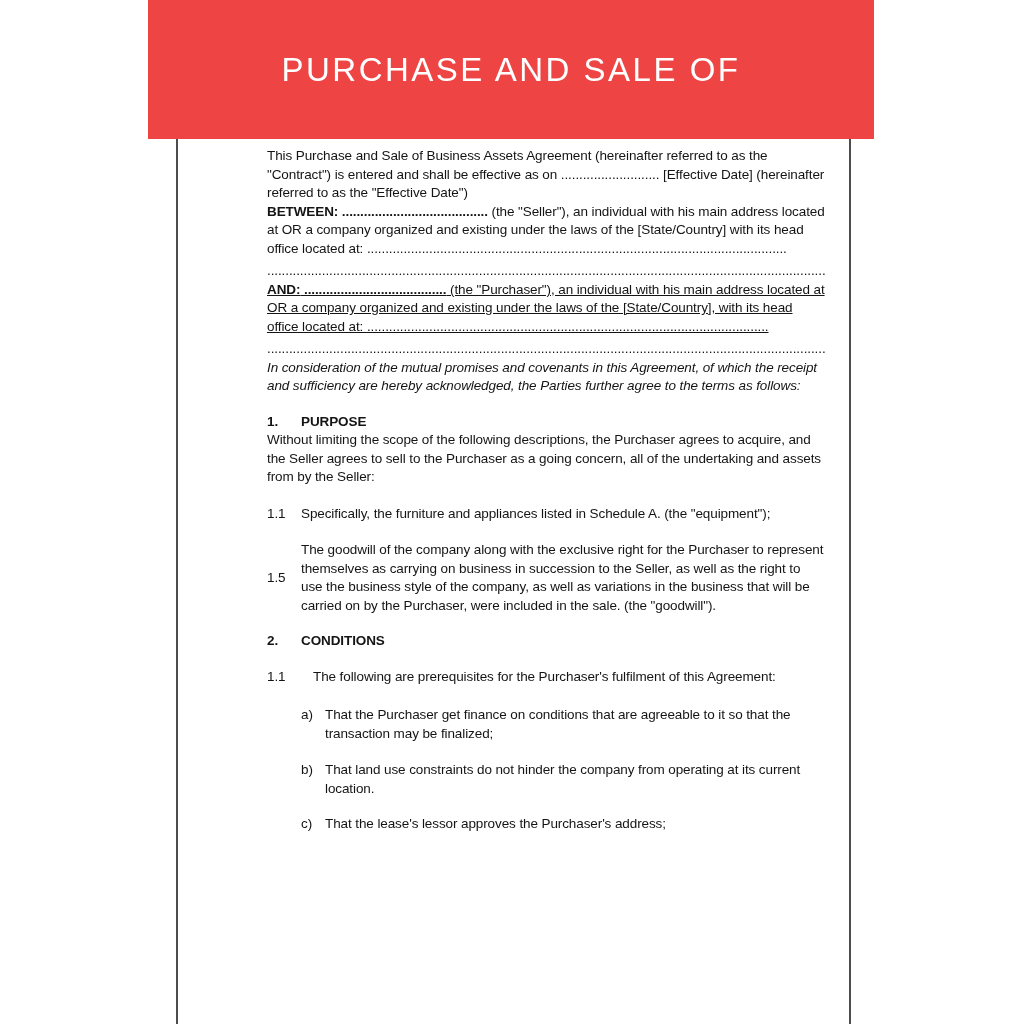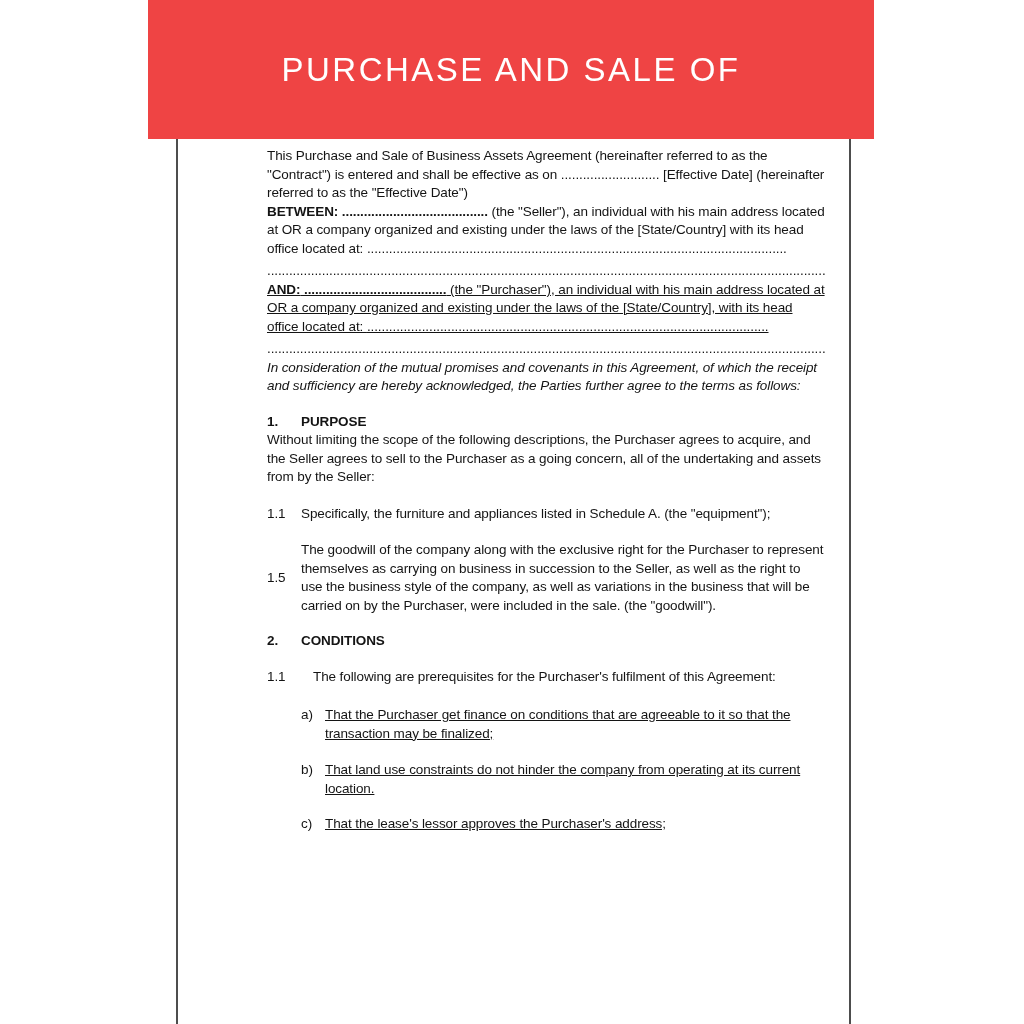--- a/index.html
+++ b/index.html
@@ -29,21 +29,21 @@
   .item { display:flex;align-items:center; }
   .item .num  { flex:0 0 34px; }
   .item .num-wide { flex:0 0 46px; }
   .item .body { flex:1; }
 
   .heading { display:flex; font-weight:bold; }
   .heading .num { flex:0 0 34px; }
 
   .subitem { display:flex; margin-left:34px; }
   .subitem .num { flex:0 0 24px; }
-  .subitem .body { flex:1;text-decoration:underline; }
+  .subitem .body { flex:1; }
 
   .mt4  { margin-top:4px; }
   .mt8  { margin-top:8px;text-decoration:underline; }
   .mt14 { margin-top:14px;font-style:italic; }
   .mt17 { margin-top:17px; }
   .mt18 { margin-top:18px; }
   .mt20 { margin-top:20px; }
   .mt31 { margin-top:31px; }
 </style>
 </head>

